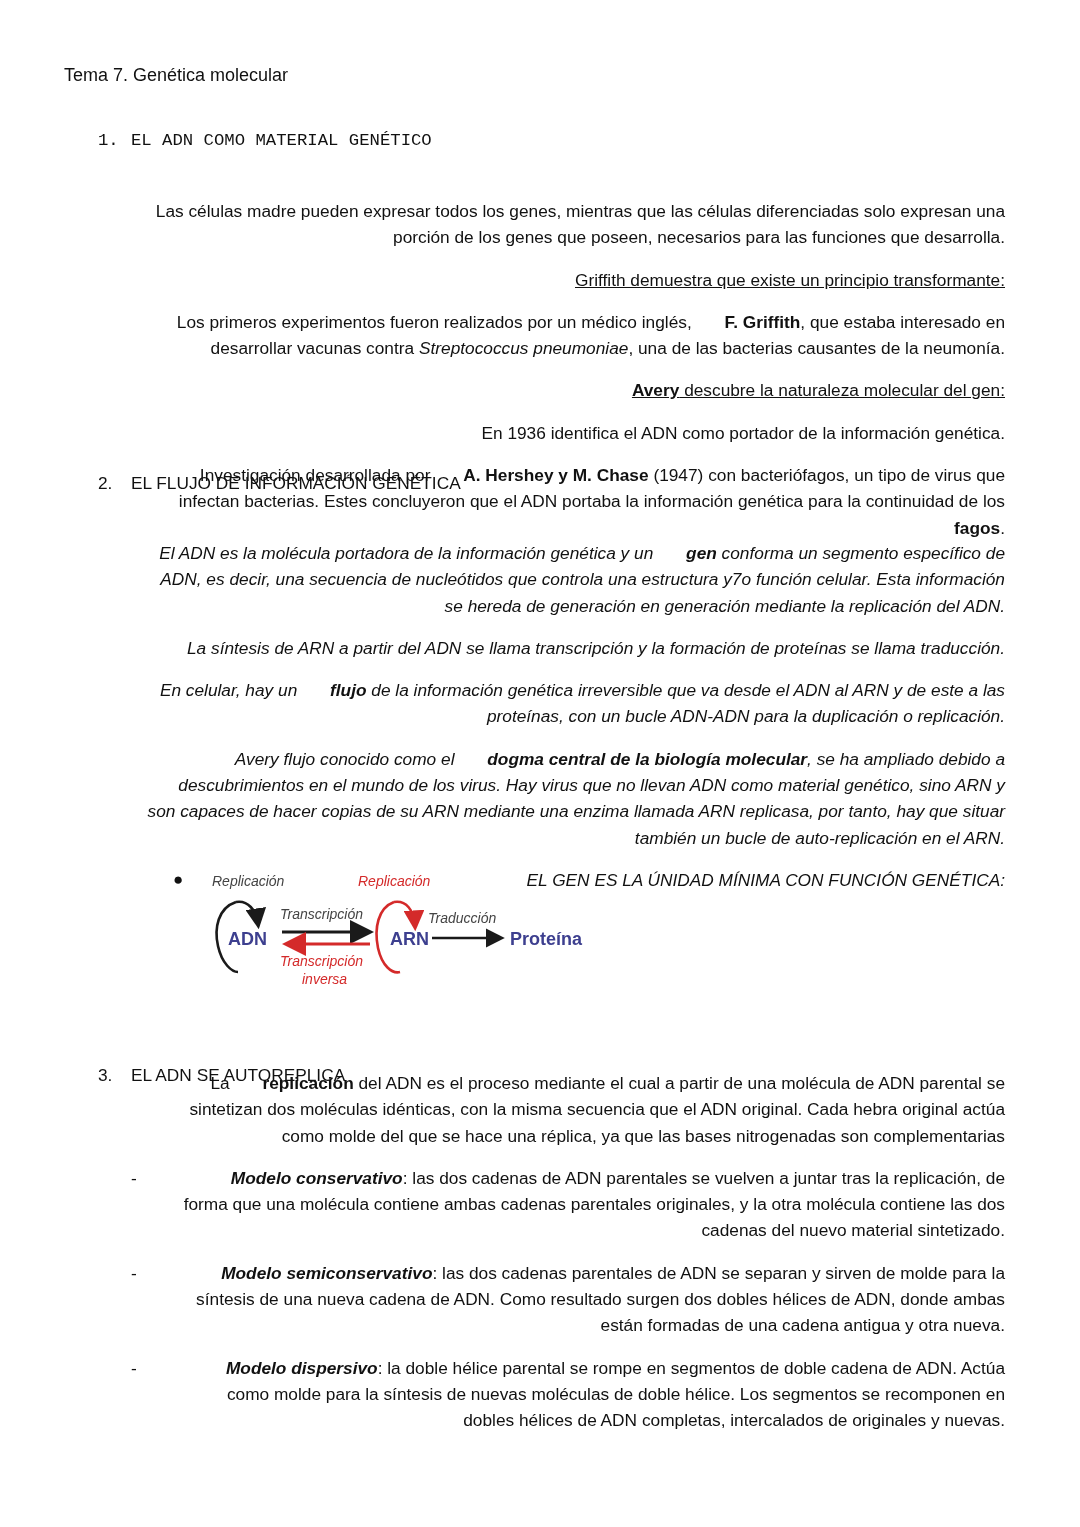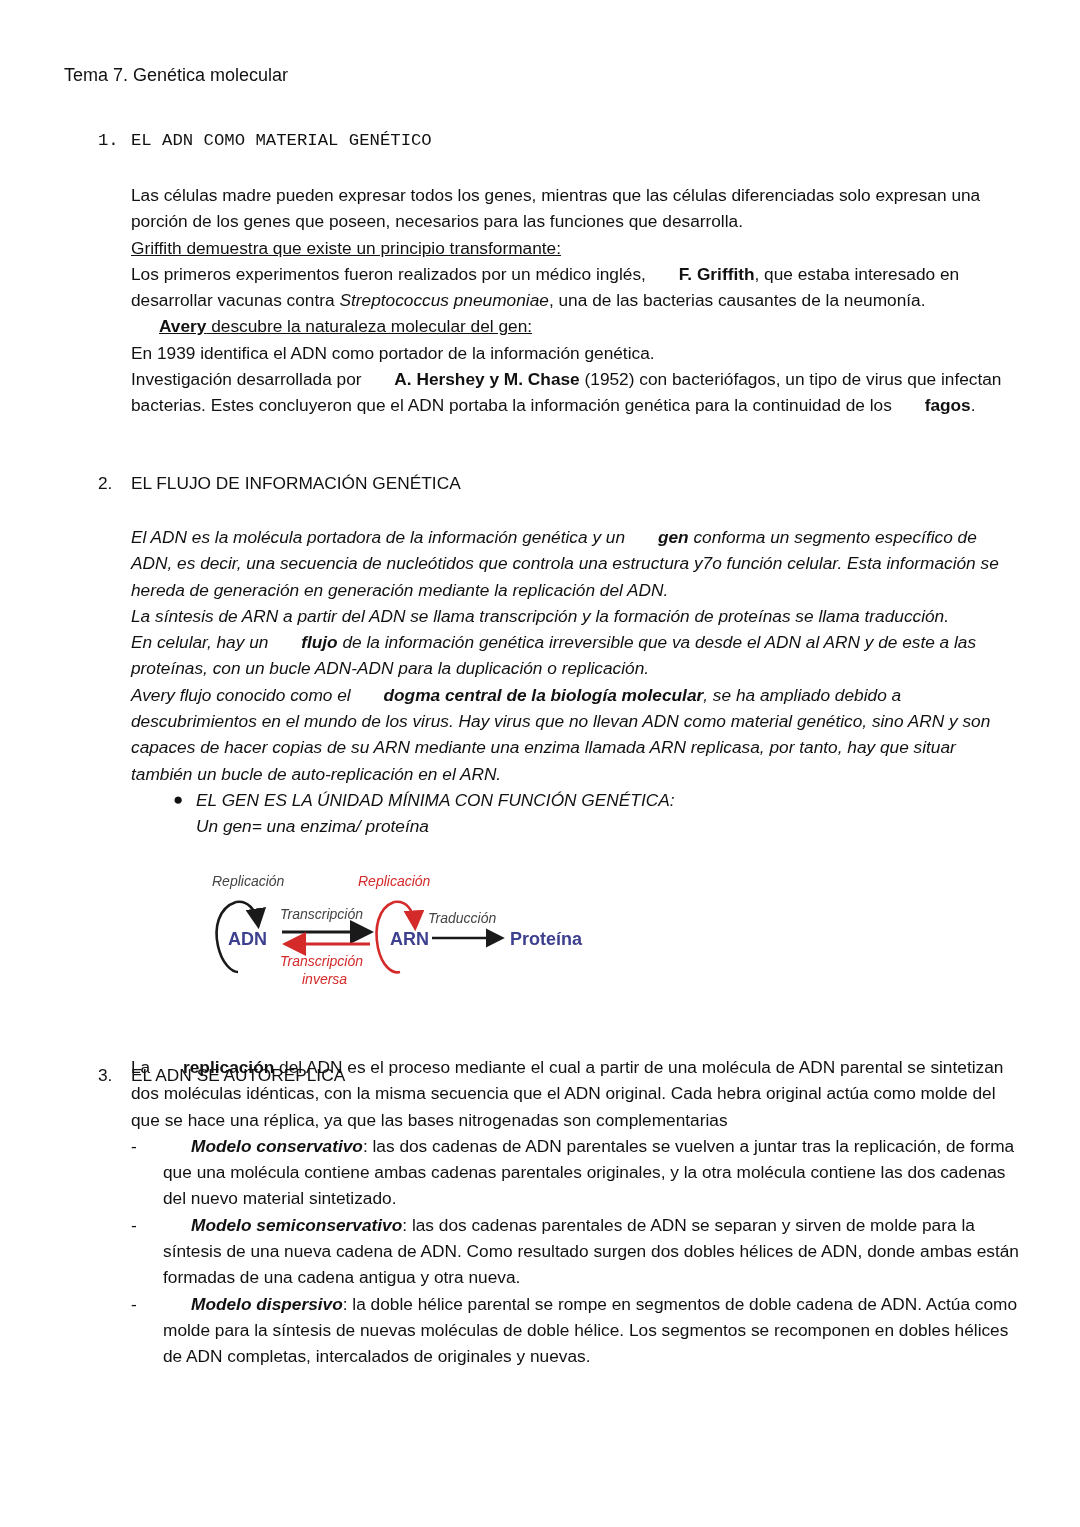--- a/index.html
+++ b/index.html
@@ -6,21 +6,21 @@
   body {
     width: 1080px; height: 1527px; position: relative; overflow: hidden;
     font-family: "Liberation Sans", "DejaVu Sans", sans-serif;
     color: #111111;
     font-size: 17.3px;
   }
   .page-title { position: absolute; left: 64px; top: 65px; font-size: 18px; }
   .sec-head { position: absolute; left: 98px; font-size: 17.3px; }
   .sec-head .num { display: inline-block; width: 33px; }
   .block { position: absolute; left: 131px; width: 890px; line-height: 26.3px; }
-  .block p { margin: 0; }
+  .block p { margin: 16px; text-align: right; }
   b { font-weight: bold; padding-left: 28px; }
   u { text-decoration: underline; }
   .bullet-row { position: relative; padding-left: 65px; }
   .bullet-dot { position: absolute; left: 42px; top: 0; font-size: 17px; }
   .dash-row { position: relative; padding-left: 32px; }
   .dash { position: absolute; left: 0; top: 0; }
   .diagram { position: absolute; left: 208px; top: 868px; width: 400px; height: 125px; }
   .diagram svg text { font-family: "Liberation Sans", "DejaVu Sans", sans-serif; }
 </style>
 </head>
@@ -29,36 +29,35 @@
 <div class="page-title">Tema 7. Genética molecular</div>
 
 <div class="sec-head" style="top:131px;font-family:Liberation Mono, monospace;">
   <span class="num">1.</span><span>EL ADN COMO MATERIAL GENÉTICO</span>
 </div>
 <div class="block" style="top:182px;">
   <p>Las células madre pueden expresar todos los genes, mientras que las células diferenciadas solo expresan una porción de los genes que poseen, necesarios para las funciones que desarrolla.</p>
   <p><u>Griffith demuestra que existe un principio transformante:</u></p>
   <p><span>Los primeros experimentos fueron realizados por un médico inglés, </span><b>F. Griffith</b><span>, que estaba interesado en desarrollar vacunas contra </span><i>Streptococcus pneumoniae</i><span>, una de las bacterias causantes de la neumonía.</span></p>
   <p><u><b>Avery</b><span> descubre la naturaleza molecular del gen:</span></u></p>
-  <p>En 1939 identifica el ADN como portador de la información genética.</p>
-  <p><span>Investigación desarrollada por </span><b>A. Hershey y M. Chase</b><span> (1952) con bacteriófagos, un tipo de virus que infectan bacterias. Estes concluyeron que el ADN portaba la información genética para la continuidad de los </span><b>fagos</b><span>.</span></p>
+  <p>En 1936 identifica el ADN como portador de la información genética.</p>
+  <p><span>Investigación desarrollada por </span><b>A. Hershey y M. Chase</b><span> (1947) con bacteriófagos, un tipo de virus que infectan bacterias. Estes concluyeron que el ADN portaba la información genética para la continuidad de los </span><b>fagos</b><span>.</span></p>
 </div>
 
 <div class="sec-head" style="top:473px;">
   <span class="num">2.</span><span>EL FLUJO DE INFORMACIÓN GENÉTICA</span>
 </div>
 <div class="block" style="top:524px;font-style:italic;">
   <p><span>El ADN es la molécula portadora de la información genética y un </span><b>gen</b><span> conforma un segmento específico de ADN, es decir, una secuencia de nucleótidos que controla una estructura y7o función celular. Esta información se hereda de generación en generación mediante la replicación del ADN.</span></p>
   <p>La síntesis de ARN a partir del ADN se llama transcripción y la formación de proteínas se llama traducción.</p>
   <p><span>En celular, hay un </span><b>flujo</b><span> de la información genética irreversible que va desde el ADN al ARN y de este a las proteínas, con un bucle ADN-ADN para la duplicación o replicación.</span></p>
   <p><span>Avery flujo conocido como el </span><b>dogma central de la biología molecular</b><span>, se ha ampliado debido a descubrimientos en el mundo de los virus. Hay virus que no llevan ADN como material genético, sino ARN y son capaces de hacer copias de su ARN mediante una enzima llamada ARN replicasa, por tanto, hay que situar también un bucle de auto-replicación en el ARN.</span></p>
   <div class="bullet-row">
     <span class="bullet-dot">●</span>
     <p>EL GEN ES LA ÚNIDAD MÍNIMA CON FUNCIÓN GENÉTICA:</p>
-    <p>Un gen= una enzima/ proteína</p>
   </div>
 </div>
 
 <div class="diagram">
   <svg width="400" height="125" viewBox="0 0 400 125">
     <defs>
       <marker id="ahB" markerWidth="8" markerHeight="8" refX="6" refY="4" orient="auto">
           <path d="M0,0 L8,4 L0,8 z" fill="#1a1a1a"></path>
         </marker>
       <marker id="ahR" markerWidth="8" markerHeight="8" refX="6" refY="4" orient="auto">

